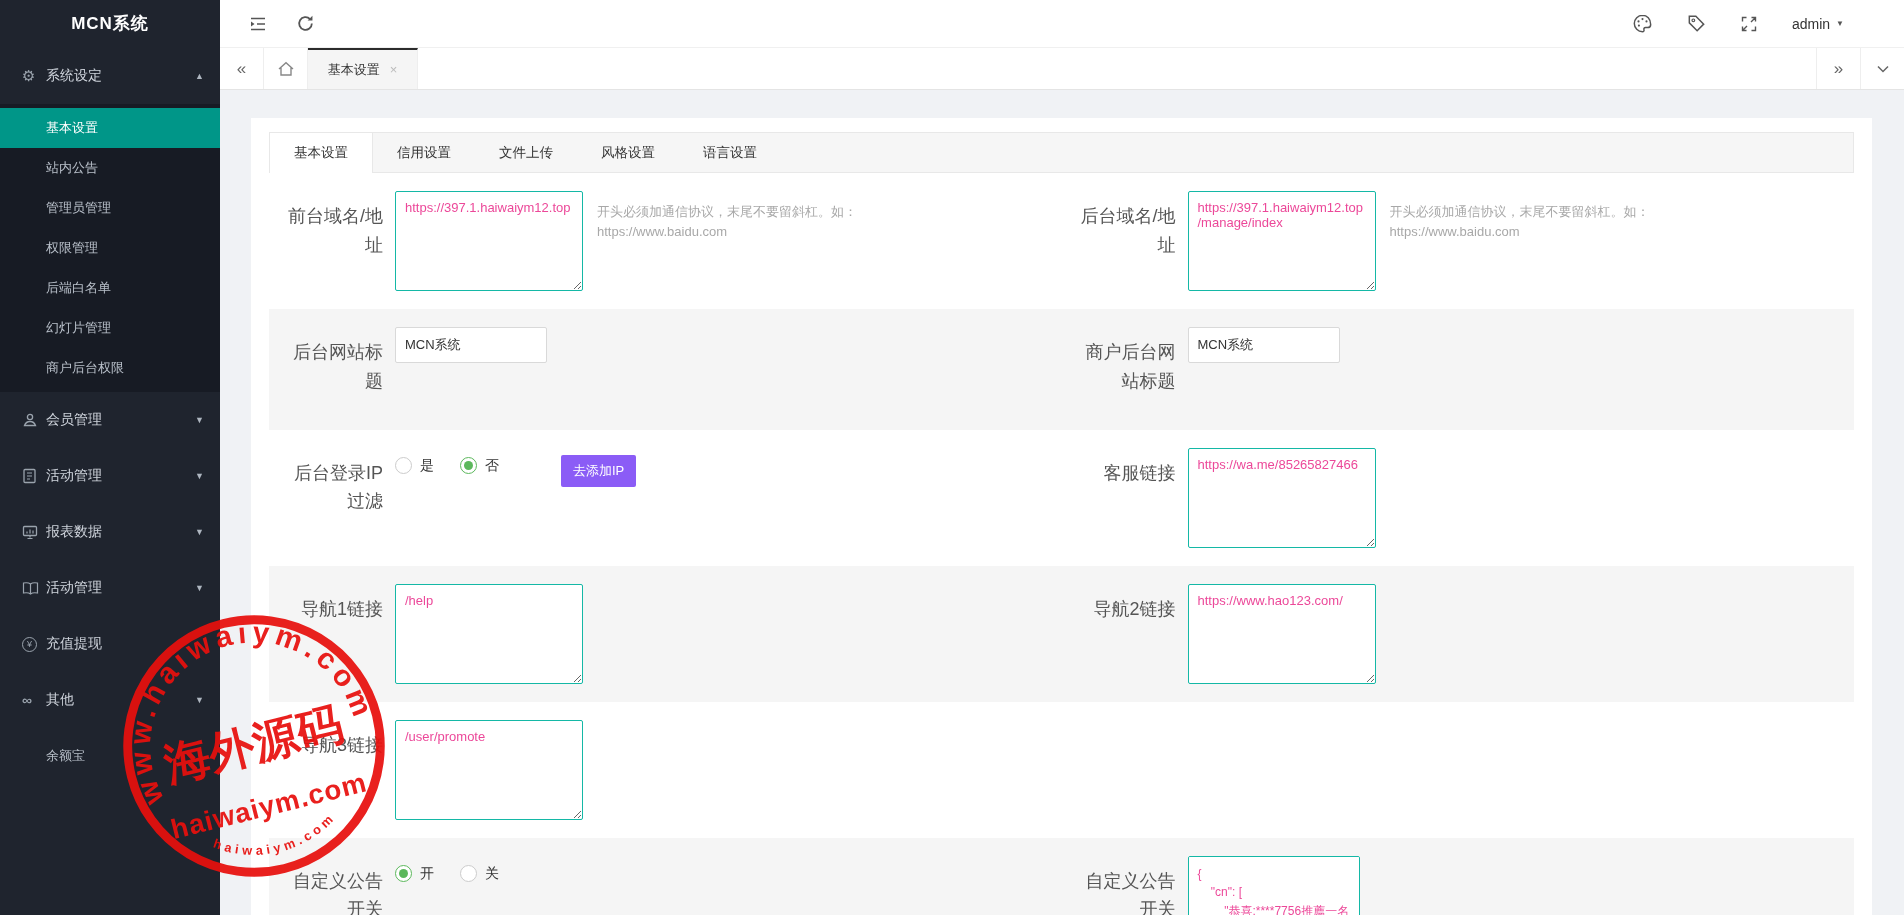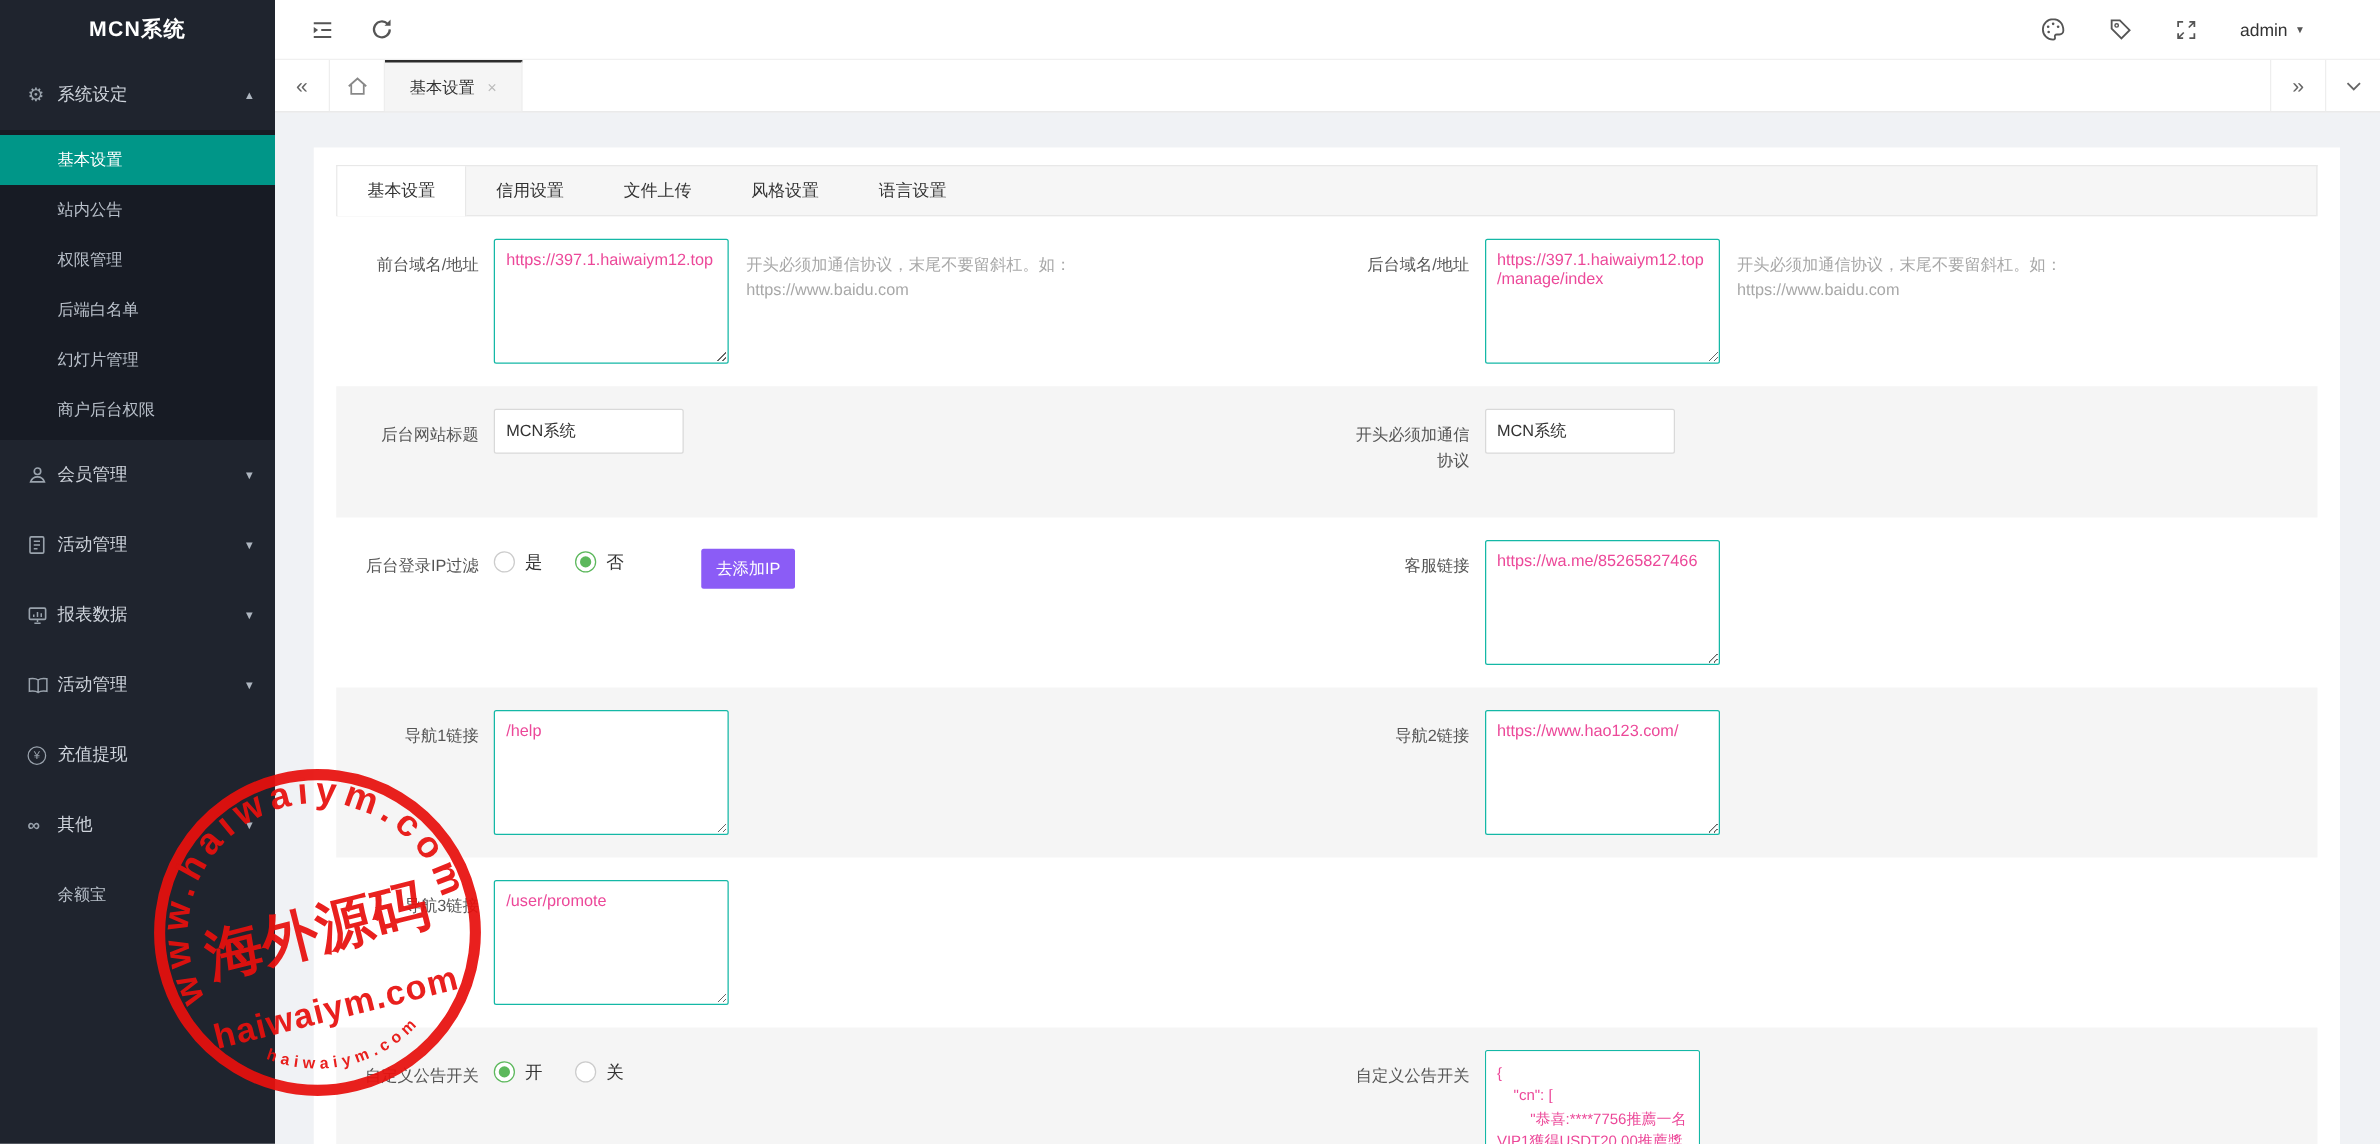--- a/index.html
+++ b/index.html
@@ -57,21 +57,21 @@
   .form-tabs::after { content:""; position:absolute; left:0; right:0; bottom:0; height:1px;
                       background:#e8e8e8; }
   .form-tab { padding:0 24px; height:40px; line-height:40px; font-size:13.5px; color:#333;
               cursor:pointer; position:relative; }
   .form-tab.active { background:#fff; border-right:1px solid #e8e8e8; z-index:1; }
 
   .form-row { display:flex; margin:0 0; padding:18px 0 18px 0; }
   .form-row.striped { background:#f5f5f5; }
   .half { flex:1; display:flex; align-items:flex-start; }
   .f-label { width:96px; margin-left:18px; text-align:right; padding-top:11px; color:#555;
-             font-size:13px; line-height:1.6; flex-shrink:0; }
+             font-size:18px; line-height:1.6; flex-shrink:0; }
   .f-wrap { margin-left:12px; display:flex; align-items:flex-start; }
   textarea.f-area { width:188px; height:100px; border:1px solid #14b8a6; border-radius:2px;
                     padding:8px 9px; font-family:"Liberation Sans",sans-serif; font-size:13px;
                     color:#ec4899; resize:both; background:#fff; }
   textarea.f-area.small { width:172px; height:98px; font-size:12px; line-height:1.55;
                           overflow-y:scroll; }
   input.f-input { width:152px; height:36px; border:1px solid #d9d9d9; border-radius:2px;
                   padding:0 9px; font-size:13px; color:#333; background:#fff;
                   font-family:"Liberation Sans",sans-serif; }
   .f-hint { margin-left:14px; padding-top:11px; color:#a8a8a8; font-size:13px; width:370px;
@@ -99,20 +99,21 @@
 
   <div class="sb-group">
     <span class="gi">⚙</span>
     <span>系统设定</span>
     <span class="cap">▲</span>
   </div>
 
   <div class="sb-sub">
     <div class="sb-subitem active">基本设置</div>
     <div class="sb-subitem">站内公告</div>
+    <div class="sb-subitem">管理员管理</div>
     <div class="sb-subitem">权限管理</div>
     <div class="sb-subitem">后端白名单</div>
     <div class="sb-subitem">幻灯片管理</div>
     <div class="sb-subitem">商户后台权限</div>
   </div>
 
   <div class="sb-item">
     <span class="ii">
       <svg width="16" height="16" viewBox="0 0 16 16">
           <circle cx="8" cy="5" r="2.6" fill="none" stroke="#9aa3ad" stroke-width="1.3"></circle>
@@ -266,21 +267,21 @@
     </div>
 
     <div class="form-row striped" style="padding-bottom:34px;">
       <div class="half">
         <div class="f-label">后台网站标题</div>
         <div class="f-wrap">
             <input class="f-input" value="MCN系统" style="">
           </div>
       </div>
       <div class="half">
-        <div class="f-label">开头必须加通信协议</div>
+        <div class="f-label">商户后台网站标题</div>
         <div class="f-wrap">
             <input class="f-input" value="MCN系统" style="">
           </div>
       </div>
     </div>
 
     <div class="form-row">
       <div class="half">
         <div class="f-label">后台登录IP过滤</div>
         <div class="f-wrap">

